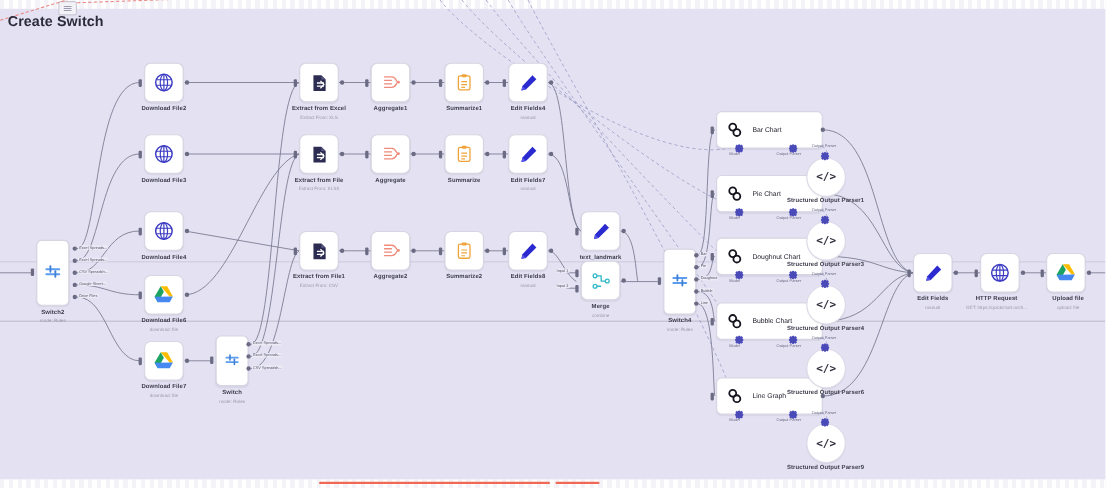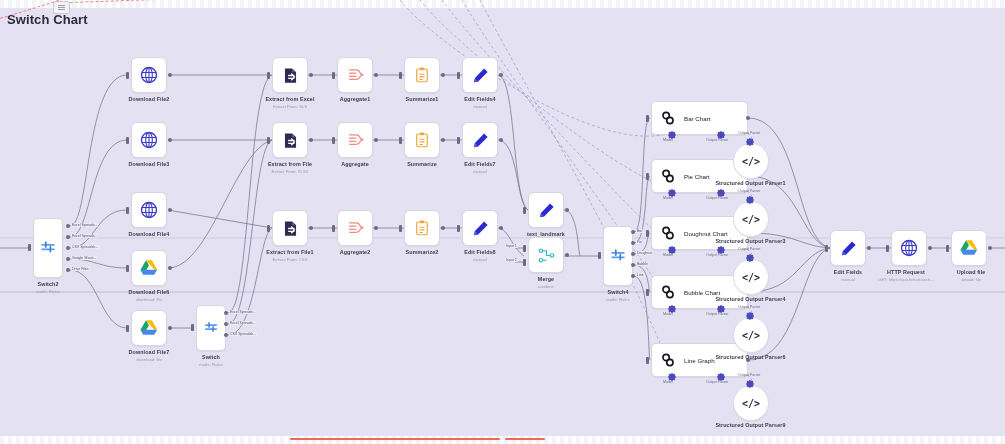--- a/index.html
+++ b/index.html
@@ -122,21 +122,21 @@
   <div id="botstrip"></div>
   <div id="redline"></div>
   <div id="redline2"></div>
 
   <div id="sticky">
       <div class="bars"></div>
     </div>
   <div class="pinkdash" style="left:0px;top:18px;width:66px;transform:rotate(-17deg);"></div>
   <div class="pinkdash" style="left:70px;top:2px;width:120px;transform:rotate(-2deg);"></div>
 
-  <div id="title">Switch Chart</div>
+  <div id="title">Create Switch</div>
 
   <svg class="wires" viewBox="0 0 1005 444">
     <defs>
       <marker id="ah" markerWidth="6" markerHeight="6" refX="5" refY="3" orient="auto">
         <path d="M0,0 L6,3 L0,6 Z" fill="#7a7a92"></path>
       </marker>
     </defs>
     <g fill="none" stroke="#7a7a92" stroke-width="0.8">
 
       <path d="M0,248 L30,248"></path>

